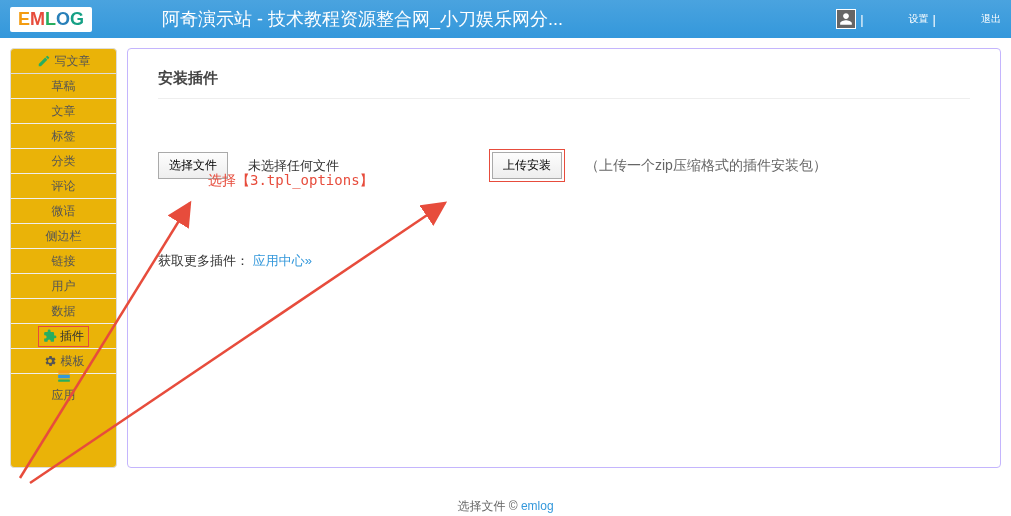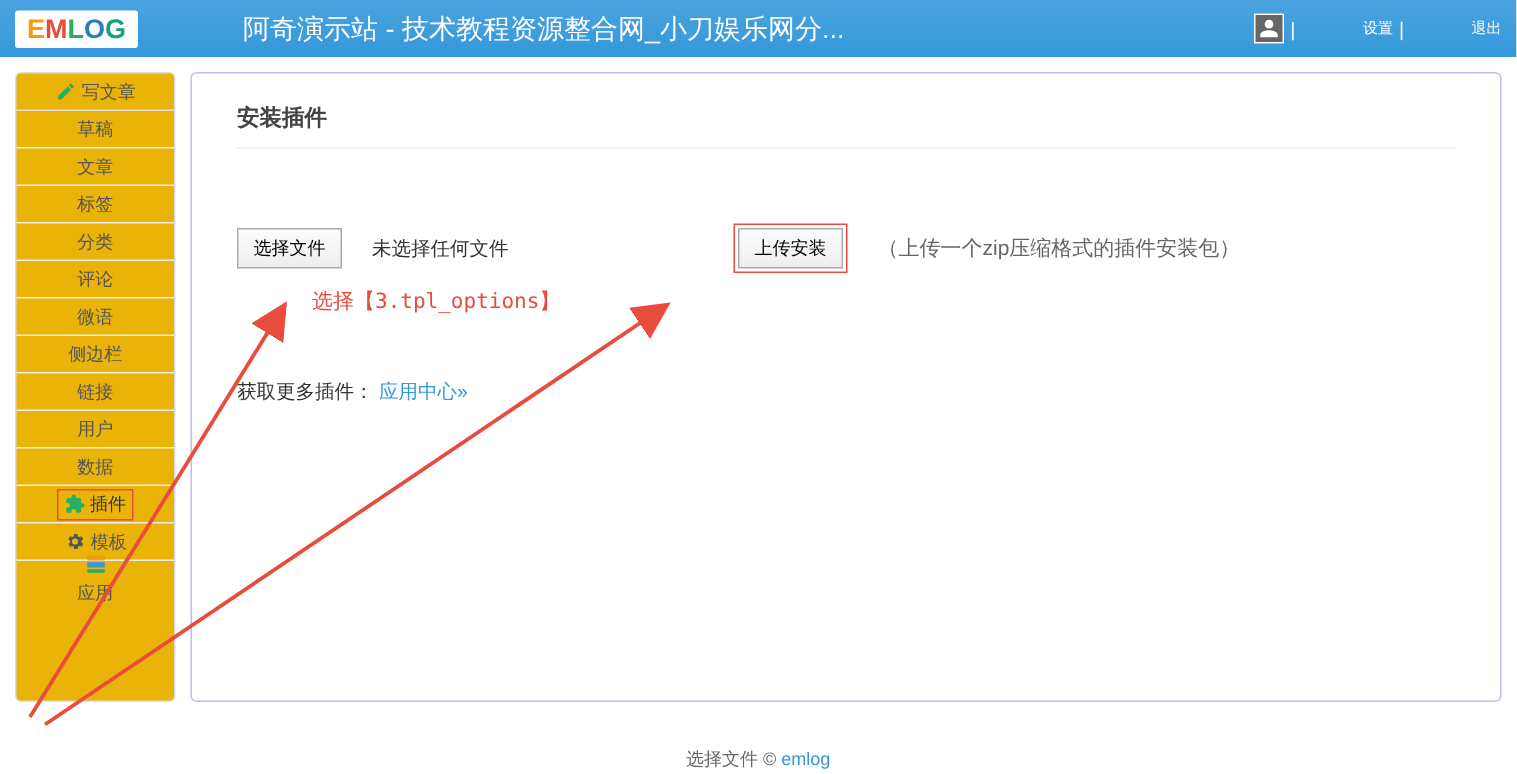--- a/index.html
+++ b/index.html
@@ -100,21 +100,20 @@
   padding: 20px 0;
 }
 .footer a { color: #3498db; text-decoration: none; }
 
 .annotation {
   position: absolute;
   color: #e74c3c;
   font-family: monospace;
   font-size: 14px;
   pointer-events: none;
-  margin-top: 20px;
 }
 .arrow-svg {
   position: absolute;
   pointer-events: none;
 }
 </style>
 </head>
 <body>
 
 <div class="topbar">

